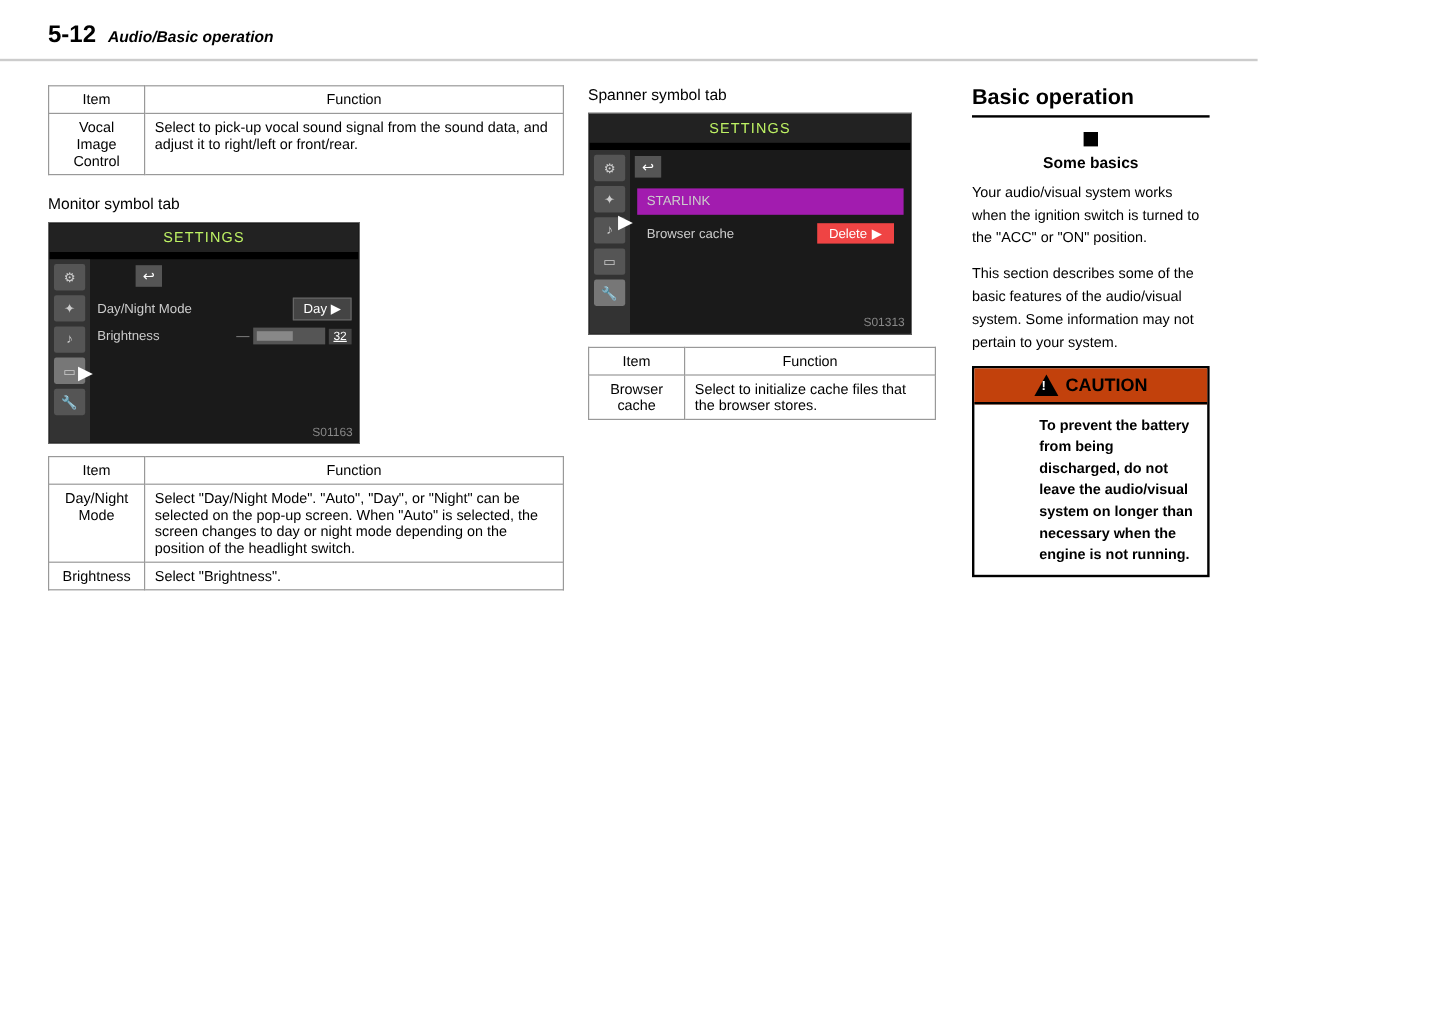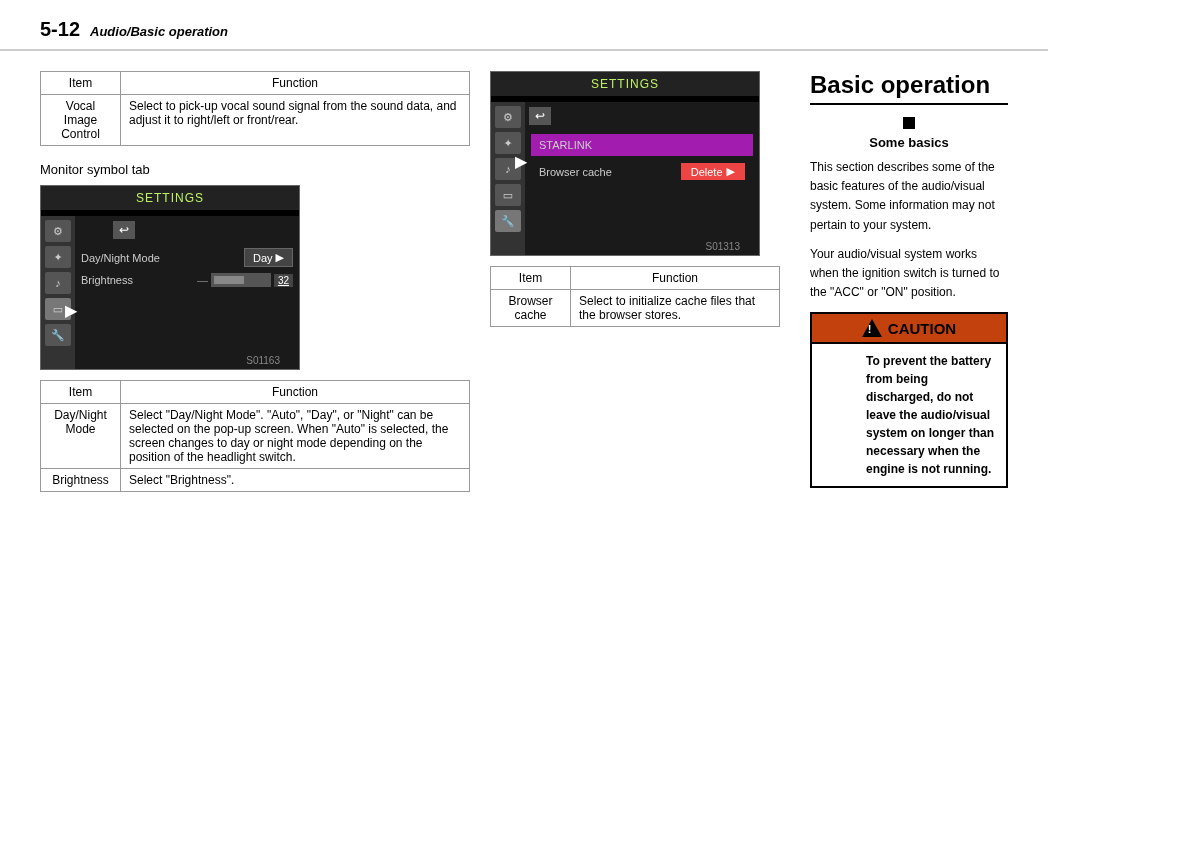--- a/index.html
+++ b/index.html
@@ -204,21 +204,21 @@
     .screen-slider-val {
       color: #fff;
       font-size: 10px;
       background: #444;
       padding: 1px 4px;
       text-decoration: underline;
     }
     .screen-code {
       position: absolute;
       bottom: 3px;
-      right: 19px;
+      right: 5px;
       color: #888;
       font-size: 10px;
     }
 
     
     .spanner-screen-container {
       border: 1px solid #666;
       background: #000;
       width: 270px;
       height: 185px;
@@ -285,21 +285,21 @@
     .caution-body {
       padding: 8px 10px;
       font-size: 12px;
       font-weight: bold;
       line-height: 1.5;
       margin-left: 44px;
     }
 
     
     .section-title {
-      font-size: 24px;
+      font-size: 18px;
       font-weight: bold;
       border-bottom: 2px solid #000;
       padding-bottom: 4px;
       margin-bottom: 12px;
     }
     .subsection-title {
       font-size: 13px;
       font-weight: bold;
       margin-bottom: 8px;
       display: flex;
@@ -402,20 +402,21 @@
             <td>Brightness</td>
             <td>Select "Brightness".</td>
           </tr>
         </tbody>
       </table>
 
     </div>
 
     <div class="middle-column">
 
+      <div class="section-label">Spanner symbol tab</div>
 
       <div class="spanner-screen-container">
         <div class="screen-header">SETTINGS</div>
         <div style="position:absolute;left:0;top:30px;width:34px;height:155px;background:#333;display:flex;flex-direction:column;align-items:center;padding-top:4px;gap:4px;">
           <div class="screen-icon">⚙</div>
           <div class="screen-icon">✦</div>
           <div class="screen-icon">♪</div>
           <div class="screen-icon">▭</div>
           <div class="screen-icon active">🔧</div>
         </div>
@@ -457,22 +458,22 @@
 
     <div class="right-column">
 
       <div class="section-title">Basic operation</div>
 
       <div class="subsection-title">
         <span class="black-square"></span>
         <span>Some basics</span>
       </div>
 
+      <p class="body-text">Your audio/visual system works when the ignition switch is turned to the "ACC" or "ON" position.</p>
       <p class="body-text">This section describes some of the basic features of the audio/visual system. Some information may not pertain to your system.</p>
-      <p class="body-text">Your audio/visual system works when the ignition switch is turned to the "ACC" or "ON" position.</p>
 
       <div class="caution-box">
         <div class="caution-header">
           <div class="caution-triangle"></div>
           <span class="caution-title">CAUTION</span>
         </div>
         <div class="caution-body">To prevent the battery from being discharged, do not leave the audio/visual system on longer than necessary when the engine is not running.</div>
       </div>
 
     </div>

